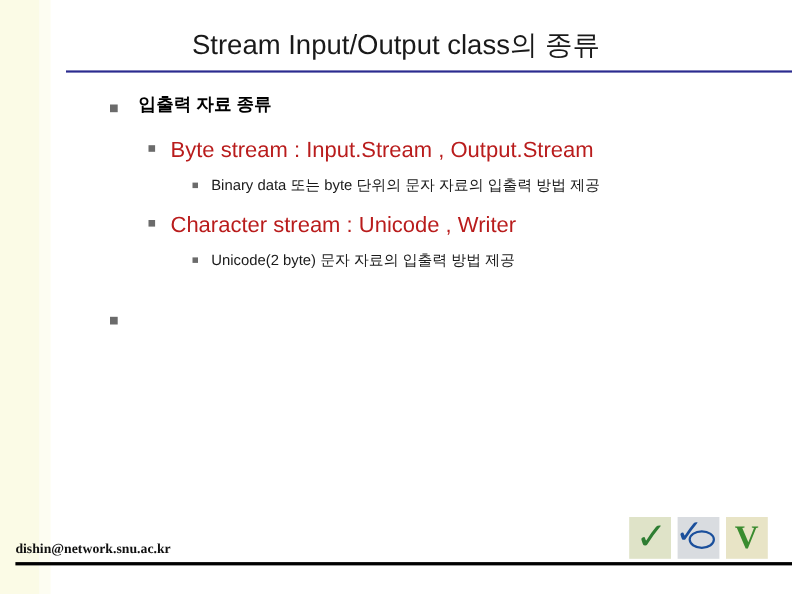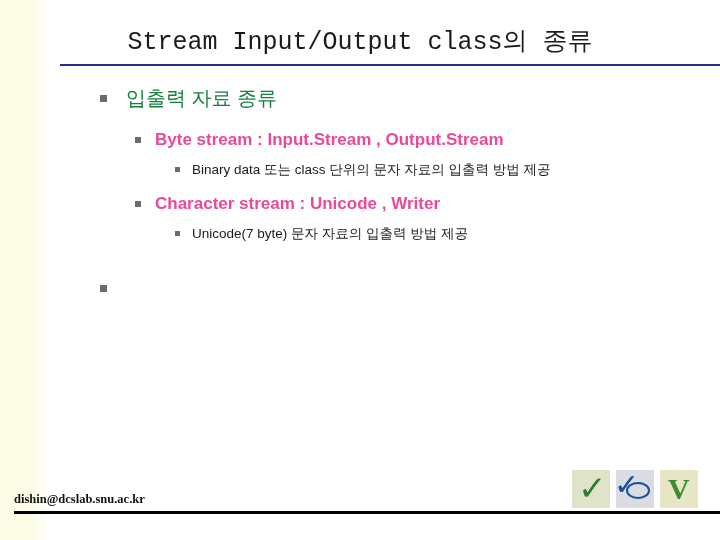--- a/index.html
+++ b/index.html
@@ -41,66 +41,65 @@
   .title {
     position: absolute;
     left: 0;
     top: 24px;
     width: 720px;
     text-align: center;
     font-size: 25px;
     color: #1a1a1a;
     font-weight: normal;
     letter-spacing: 0px;
-    font-family: Liberation Mono, monospace;
   }
   .title-rule {
     position: absolute;
     left: 60px;
     top: 64px;
     width: 660px;
     height: 2px;
     background: #2b2b8f;
   }
   .body {
     position: absolute;
     left: 0;
     top: 86px;
     width: 720px;
   }
   
   .lvl1 {
     position: relative;
     margin: 0 0 0 100px;
-    font-size: 20px;
-    color: #15803d;
+    font-size: 16px;
+    color: #000000;
     line-height: 1.25;
     padding-left: 0;
+    font-weight: bold;
   }
   .lvl1-row {
     display: flex;
     align-items: flex-start;
   }
   .sq {
     display: inline-block;
     background: #6b6b6b;
     flex: 0 0 auto;
   }
   .sq1 { width: 7px; height: 7px; margin-right: 19px; margin-top: 9px; }
   .sq2 { width: 6px; height: 6px; margin-right: 14px; margin-top: 8px; }
   .sq3 { width: 5px; height: 5px; margin-right: 12px; margin-top: 6px; }
 
   .lvl2 {
     display: flex;
     align-items: flex-start;
     margin-left: 135px;
-    font-size: 17px;
-    color: #ec4899;
+    font-size: 20px;
+    color: #b91c1c;
     line-height: 1.3;
-    font-weight: bold;
   }
   .lvl3 {
     display: flex;
     align-items: flex-start;
     margin-left: 175px;
     font-size: 13.5px;
     color: #1a1a1a;
     line-height: 1.3;
   }
   .gap-a { height: 18px; }
@@ -200,51 +199,51 @@
 
     <div class="lvl2">
       <span class="sq sq2"></span>
       <span class="txt">Byte stream : Input.Stream , Output.Stream</span>
     </div>
 
     <div class="gap-b"></div>
 
     <div class="lvl3">
       <span class="sq sq3"></span>
-      <span class="txt">Binary data 또는 class 단위의 문자 자료의 입출력 방법 제공</span>
+      <span class="txt">Binary data 또는 byte 단위의 문자 자료의 입출력 방법 제공</span>
     </div>
 
     <div class="gap-c"></div>
 
     <div class="lvl2">
       <span class="sq sq2"></span>
       <span class="txt">Character stream : Unicode , Writer</span>
     </div>
 
     <div class="gap-b"></div>
 
     <div class="lvl3">
       <span class="sq sq3"></span>
-      <span class="txt">Unicode(7 byte) 문자 자료의 입출력 방법 제공</span>
+      <span class="txt">Unicode(2 byte) 문자 자료의 입출력 방법 제공</span>
     </div>
 
     <div class="gap-big"></div>
 
     <div class="lvl1">
       <div class="lvl1-row">
         <span class="sq sq1"></span>
       </div>
     </div>
 
     <div class="gap-a"></div>
 
 
   </div>
 
-  <div class="footer-email">dishin@dcslab.snu.ac.kr</div>
+  <div class="footer-email">dishin@network.snu.ac.kr</div>
   <div class="footer-rule"></div>
 
   <div class="logos">
     <div class="logo-box logo1">
       <span class="check">✓</span>
     </div>
     <div class="logo-box logo2">
       <span class="logo2-oval"></span>
       <span class="check blue" style="left:-2px;top:-2px;font-size:30px;">✓</span>
     </div>

